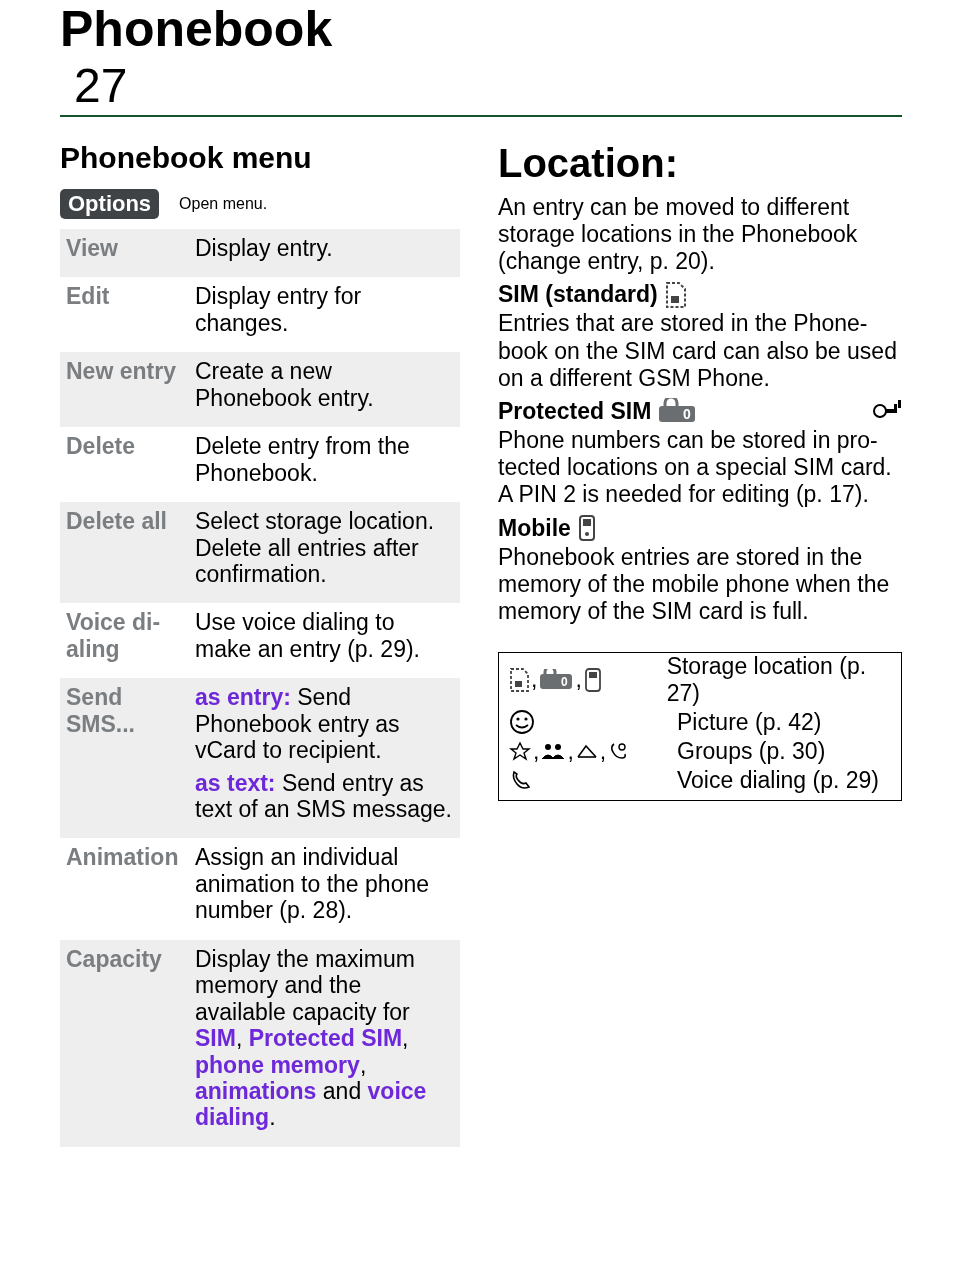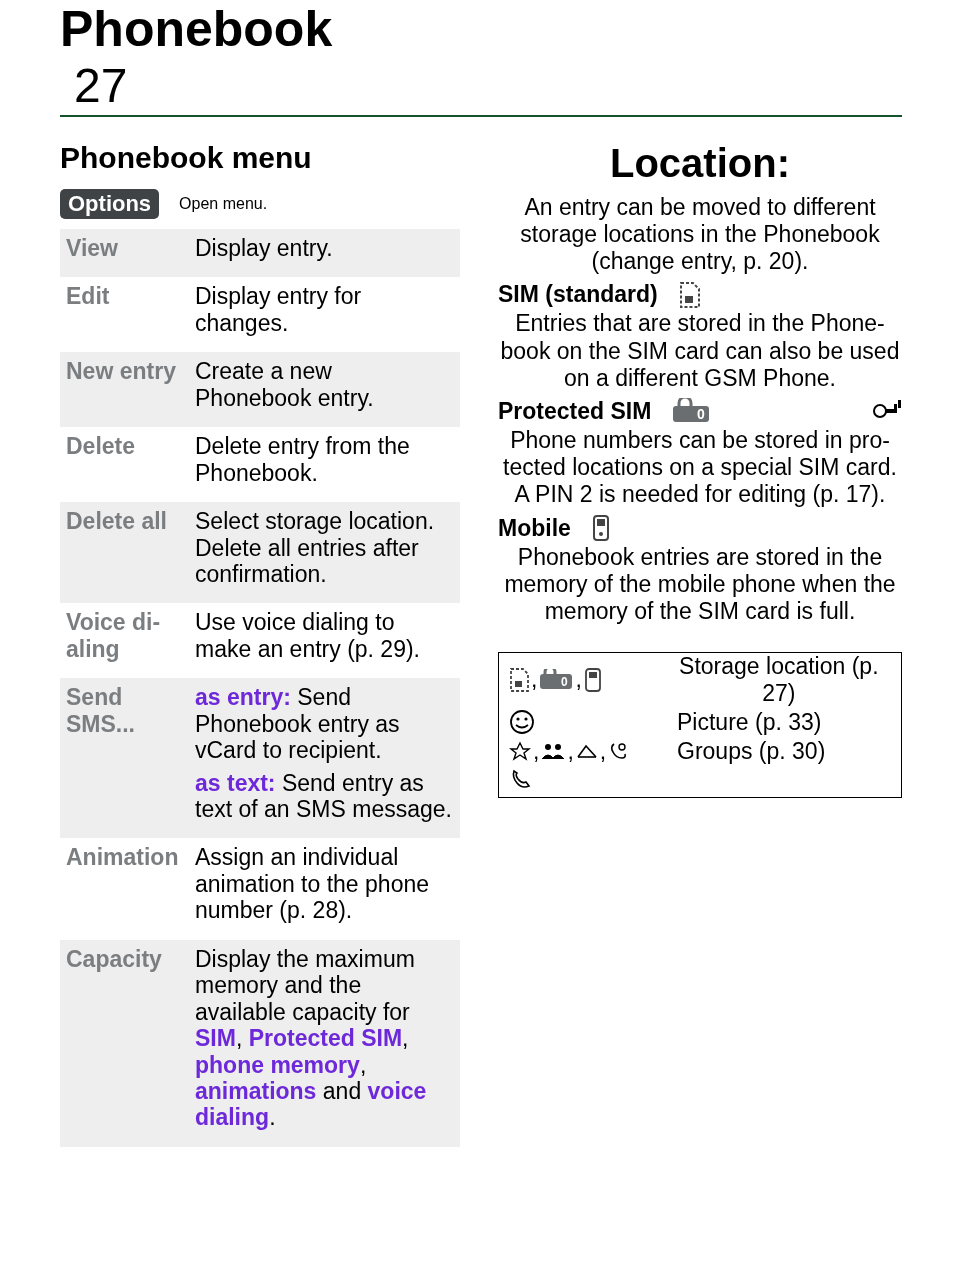--- a/index.html
+++ b/index.html
@@ -35,21 +35,20 @@
   .columns {
     display: flex;
     gap: 38px;
   }
   .col-left {
     width: 400px;
     flex-shrink: 0;
   }
   .col-right {
     flex: 1;
-    text-align: center;
   }
   .section-h2 {
     font-size: 30px;
     font-weight: 700;
     margin: 0 0 14px 0;
   }
   .section-h1 {
     font-size: 40px;
     font-weight: 700;
     margin: 0 0 8px 0;
@@ -97,21 +96,21 @@
     font-size: 23px;
     line-height: 1.18;
     margin: 0 0 6px 0;
   }
   .sub-h {
     font-size: 23px;
     font-weight: 700;
     margin: 4px 0 2px 0;
     display: flex;
     align-items: center;
-    gap: 20px;
+    gap: 6px;
   }
   .icon-slot {
     display: inline-flex;
     align-items: center;
   }
   .key-right-icon {
     float: right;
   }
   .symbox {
     border: 1px solid #000;
@@ -272,21 +271,21 @@
 
         <div class="symrow">
           <span class="icons">
             <svg width="26" height="26" viewBox="0 0 26 26">
                 <circle cx="13" cy="13" r="11" fill="none" stroke="#000" stroke-width="1.8"></circle>
                 <circle cx="9" cy="10" r="1.6" fill="#000"></circle>
                 <circle cx="17" cy="10" r="1.6" fill="#000"></circle>
                 <path d="M7 16 Q13 21 19 16" fill="none" stroke="#000" stroke-width="1.8"></path>
               </svg>
           </span>
-          <span>Picture (p. 33)</span>
+          <span>Picture (p. 42)</span>
         </div>
 
         <div class="symrow">
           <span class="icons">
             <svg width="22" height="20" viewBox="0 0 22 20">
                 <path d="M11 2 L14 8 L20 8 L15 12 L17 18 L11 14 L5 18 L7 12 L2 8 L8 8 Z" fill="none" stroke="#000" stroke-width="1.4"></path>
               </svg>,
             <svg width="24" height="18" viewBox="0 0 24 18">
                 <ellipse cx="7" cy="5" rx="3" ry="3" fill="#000"></ellipse>
                 <ellipse cx="17" cy="5" rx="3" ry="3" fill="#000"></ellipse>
@@ -303,17 +302,18 @@
           </span>
           <span>Groups (p. 30)</span>
         </div>
 
         <div class="symrow" style="padding-bottom:6px">
           <span class="icons">
             <svg width="24" height="24" viewBox="0 0 24 24">
                 <path d="M5 4 Q3 10 8 16 Q13 22 20 19 L17 15 Q13 17 9 12 Q6 8 8 6 Z" fill="none" stroke="#000" stroke-width="1.6"></path>
               </svg>
           </span>
+          <span>Voice dialing (p. 29)</span>
         </div>
       </div>
     </div>
   </div>
 </div>
 
 </body></html>

